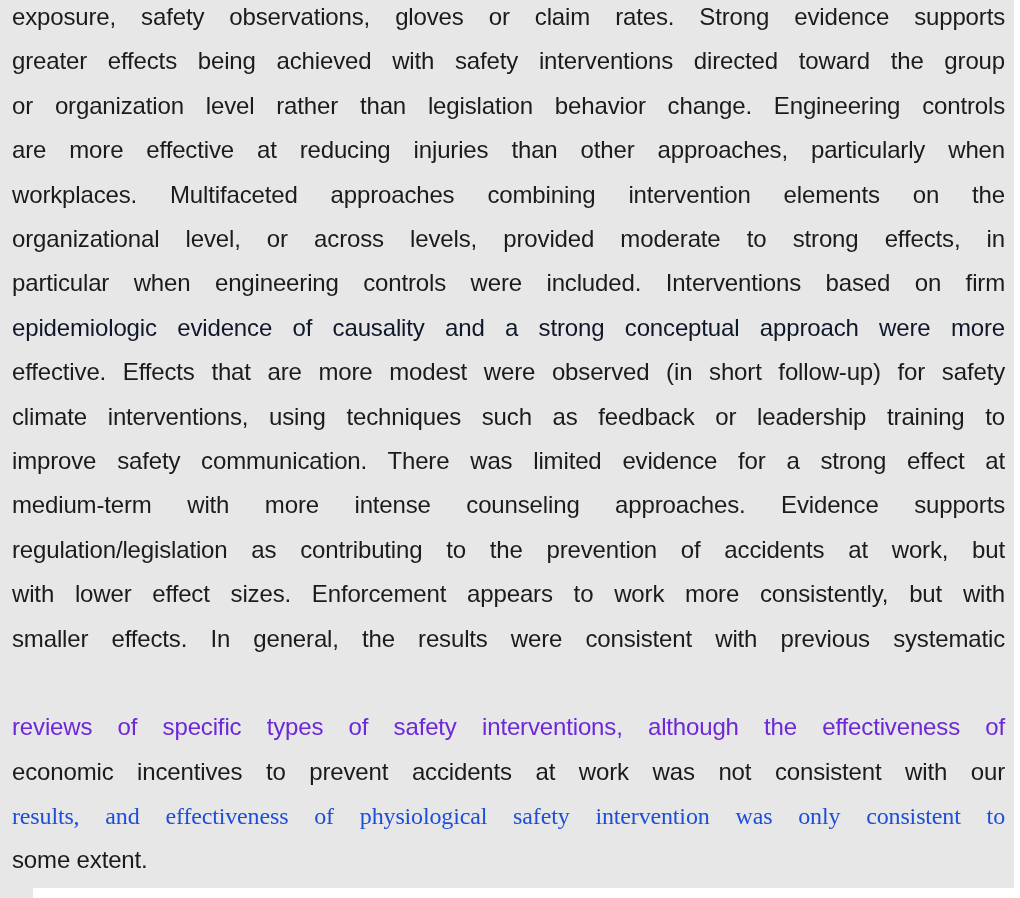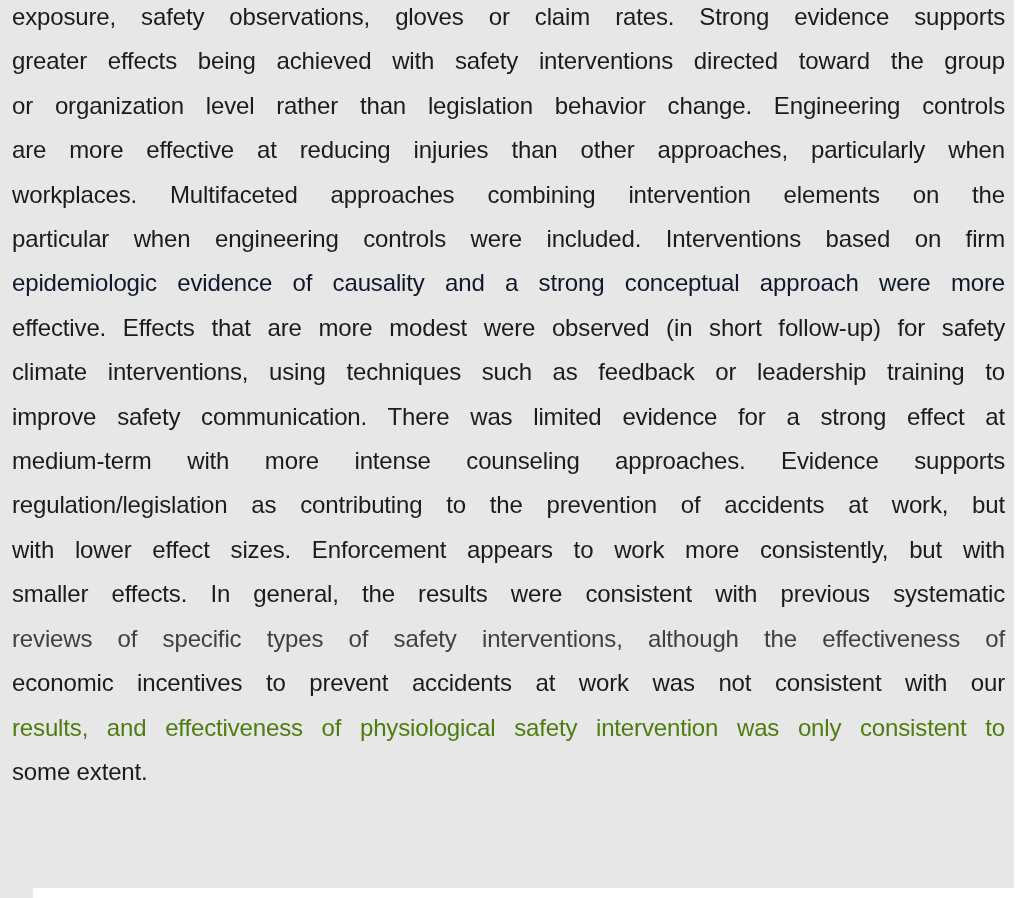--- a/index.html
+++ b/index.html
@@ -74,31 +74,32 @@
 <body>
 
 <div class="page">
   <div class="abstract-box" style="background: rgb(231, 231, 231);">
     <div class="textcol">
         <div class="line" style="color: rgb(27, 27, 27);">exposure, safety observations, gloves or claim rates. Strong evidence supports</div>
         <div class="line" style="color: rgb(27, 27, 27);">greater effects being achieved with safety interventions directed toward the group</div>
         <div class="line" style="color: rgb(27, 27, 27);">or organization level rather than legislation behavior change. Engineering controls</div>
         <div class="line" style="color: rgb(27, 27, 27);">are more effective at reducing injuries than other approaches, particularly when</div>
         <div class="line" style="color: rgb(27, 27, 27);">workplaces. Multifaceted approaches combining intervention elements on the</div>
+        <div class="line" style="color: rgb(27, 27, 27);">organizational level, or across levels, provided moderate to strong effects, in</div>
         <div class="line" style="color: rgb(27, 27, 27);">particular when engineering controls were included. Interventions based on firm</div>
         <div class="line" style="color: #0f172a;">epidemiologic evidence of causality and a strong conceptual approach were more</div>
         <div class="line" style="color: rgb(27, 27, 27);">effective. Effects that are more modest were observed (in short follow-up) for safety</div>
         <div class="line" style="color: rgb(27, 27, 27);">climate interventions, using techniques such as feedback or leadership training to</div>
         <div class="line" style="color: rgb(27, 27, 27);">improve safety communication. There was limited evidence for a strong effect at</div>
         <div class="line" style="color: rgb(27, 27, 27);">medium-term with more intense counseling approaches. Evidence supports</div>
         <div class="line" style="color: rgb(27, 27, 27);">regulation/legislation as contributing to the prevention of accidents at work, but</div>
         <div class="line" style="color: rgb(27, 27, 27);">with lower effect sizes. Enforcement appears to work more consistently, but with</div>
         <div class="line" style="color: rgb(27, 27, 27);">smaller effects. In general, the results were consistent with previous systematic</div>
-        <div class="line" style="color: #404040;">reviews of specific types of safety interventions, although the effectiveness of</div>
+        <div class="line" style="color: #6d28d9; margin-top: 44px;">reviews of specific types of safety interventions, although the effectiveness of</div>
         <div class="line" style="color: rgb(27, 27, 27);">economic incentives to prevent accidents at work was not consistent with our</div>
-        <div class="line" style="color: #4d7c0f;">results, and effectiveness of physiological safety intervention was only consistent to</div>
+        <div class="line" style="color: #1d4ed8; font-family: Liberation Serif, serif;">results, and effectiveness of physiological safety intervention was only consistent to</div>
         <div class="line line--last" style="color: rgb(27, 27, 27);">some extent.</div>
       </div>
   </div>
   <div class="bottom-strip"></div>
   <div class="next-block-stub" style="background: rgb(231, 231, 231);"></div>
   <div class="right-strip"></div>
 </div>
 
 </body></html>

